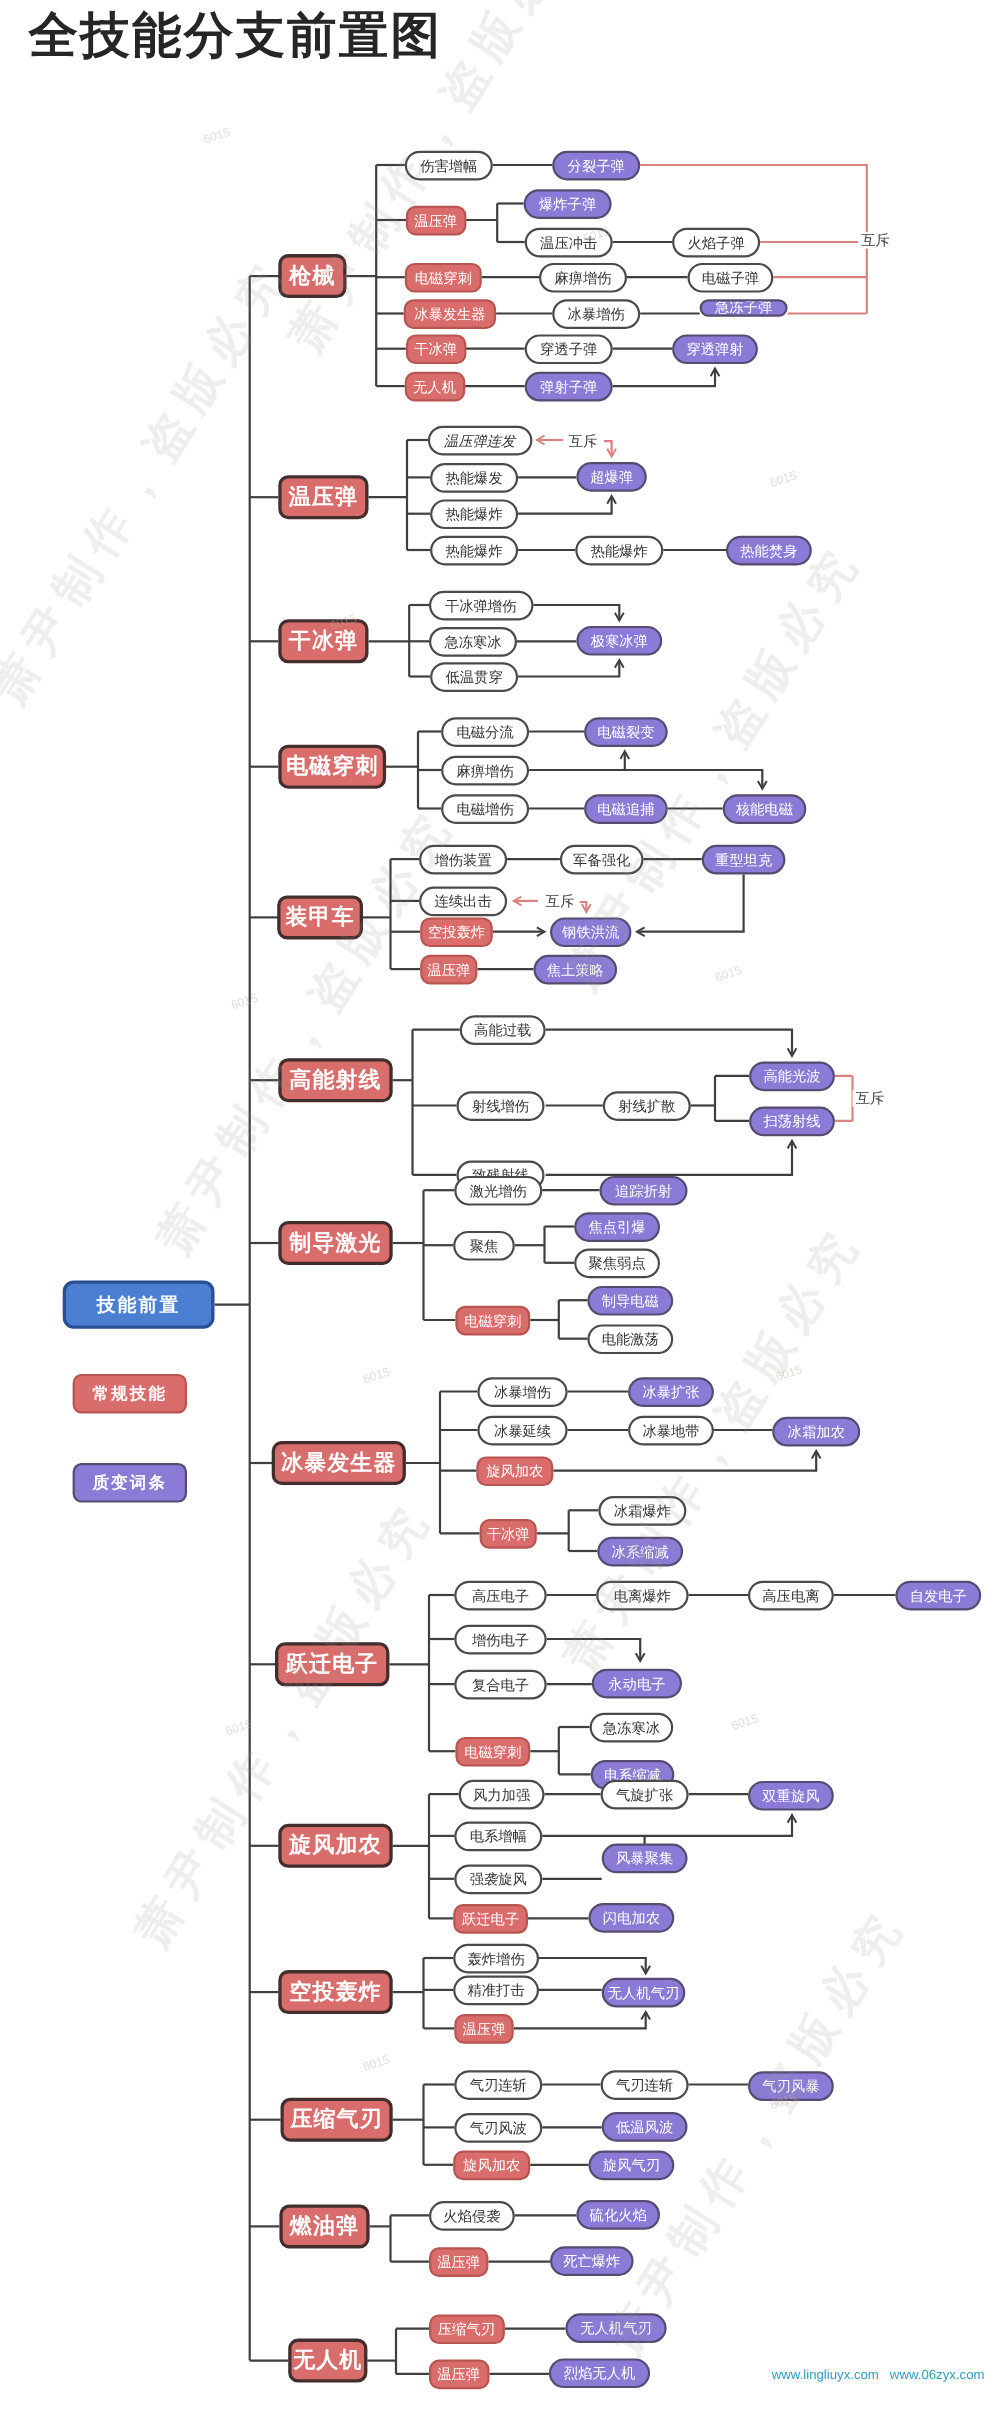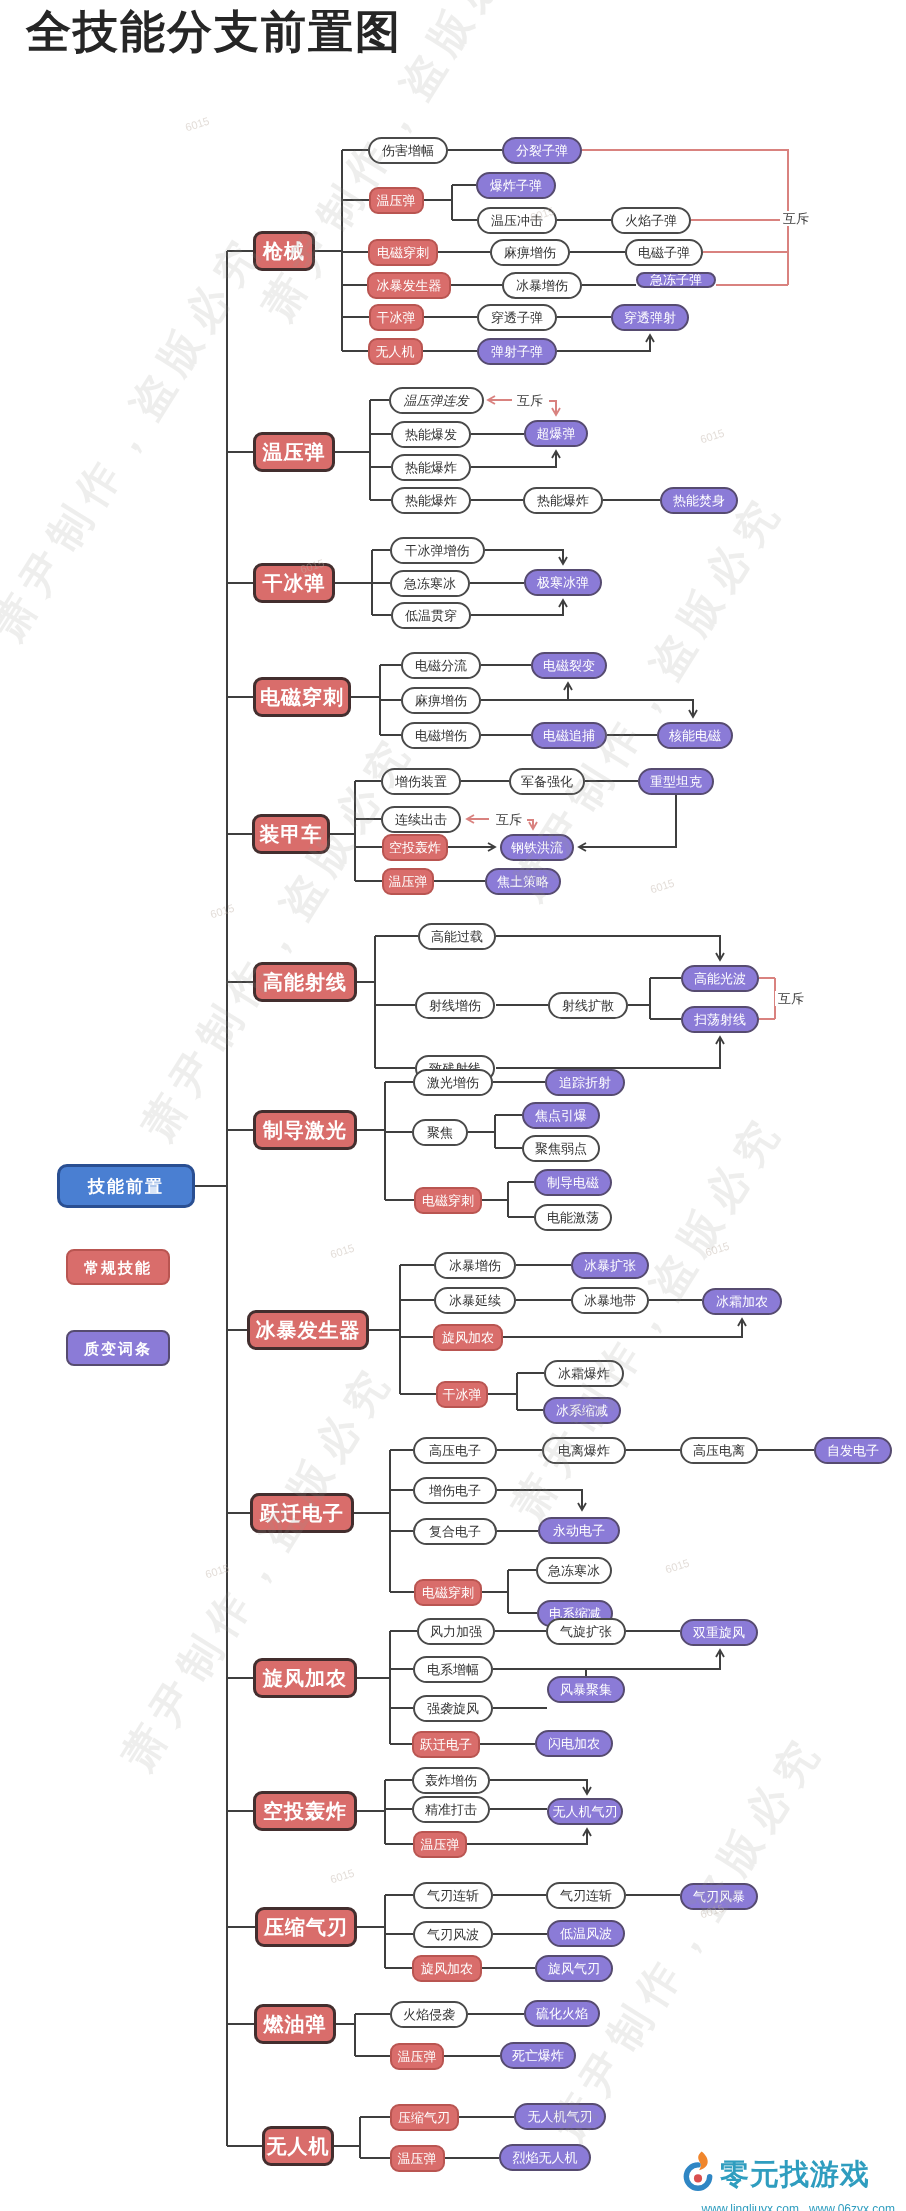--- a/index.html
+++ b/index.html
@@ -221,30 +221,20 @@
       <polyline points="360,2117 360,2158" fill="none" stroke="#3f3f3f" stroke-width="2"></polyline>
       <polyline points="360,2117 390,2117" fill="none" stroke="#3f3f3f" stroke-width="2"></polyline>
       <polyline points="360,2158 390,2158" fill="none" stroke="#3f3f3f" stroke-width="2"></polyline>
       <polyline points="459,2117 514,2117" fill="none" stroke="#3f3f3f" stroke-width="2"></polyline>
       <polyline points="445,2158 499,2158" fill="none" stroke="#3f3f3f" stroke-width="2"></polyline>
     </svg>
 
   <h1 id="title">全技能分支前置图</h1>
 
   <div id="logo">
-    <div class="row">
-      <span>
-        <svg width="36" height="46" viewBox="0 0 40 50">
-          <path d="M24 1 C14 10 28 13 21 22 C33 19 34 9 24 1 Z" fill="#f0862c"></path>
-          <path d="M20 16 A 13 13 0 1 0 33 29" fill="none" stroke="#2f86c4" stroke-width="6" stroke-linecap="round"></path>
-          <circle cx="20" cy="31" r="4.5" fill="#d94f4f"></circle>
-        </svg>
-      </span>
-      <span class="ttl">零元找游戏</span>
-    </div>
     <div class="urls">
       <span>www.lingliuyx.com</span>
       <span>www.06zyx.com</span>
     </div>
   </div>
 
   <div class="wm" style="left:-20px;top:620px;transform:rotate(-58deg);">萧尹制作，盗版必究</div>
   <div class="wm" style="left:250px;top:300px;transform:rotate(-58deg);">萧尹制作，盗版必究</div>
   <div class="wm" style="left:130px;top:1120px;transform:rotate(-58deg);">萧尹制作，盗版必究</div>
   <div class="wm" style="left:500px;top:880px;transform:rotate(-58deg);">萧尹制作，盗版必究</div>

